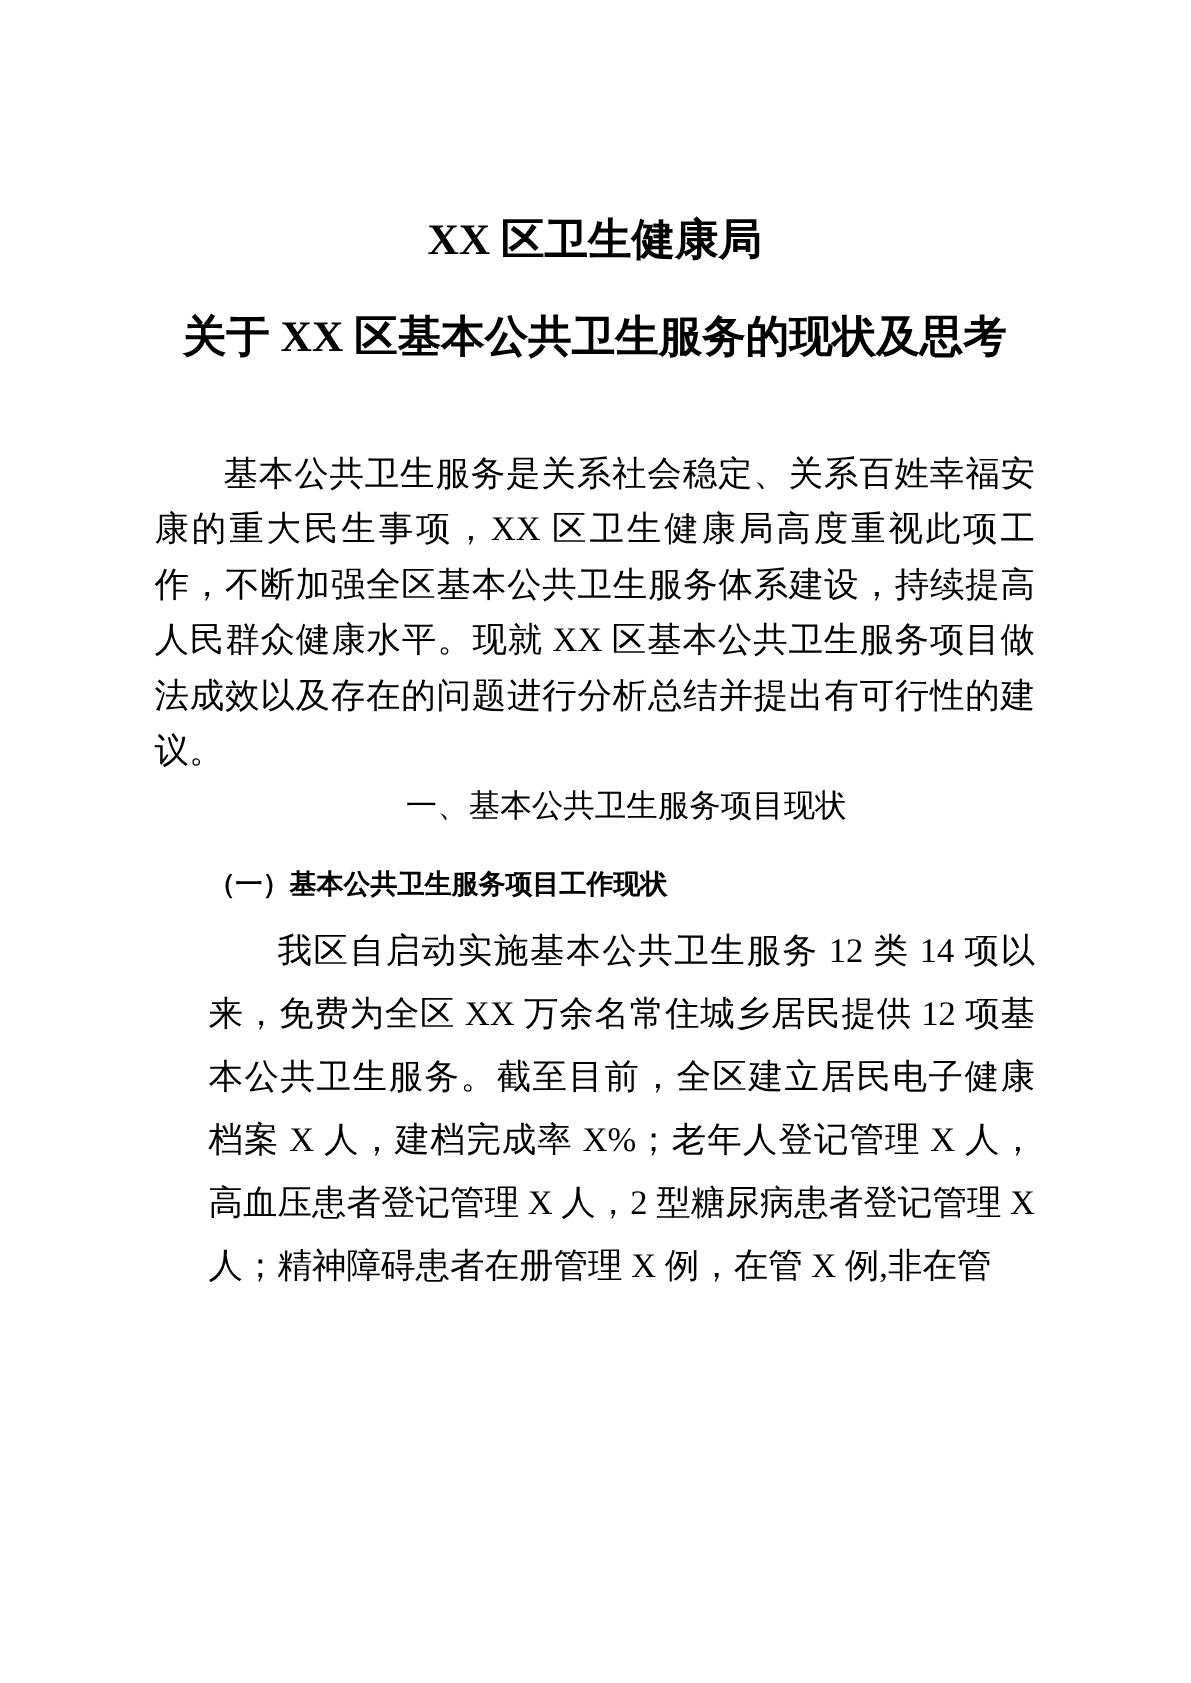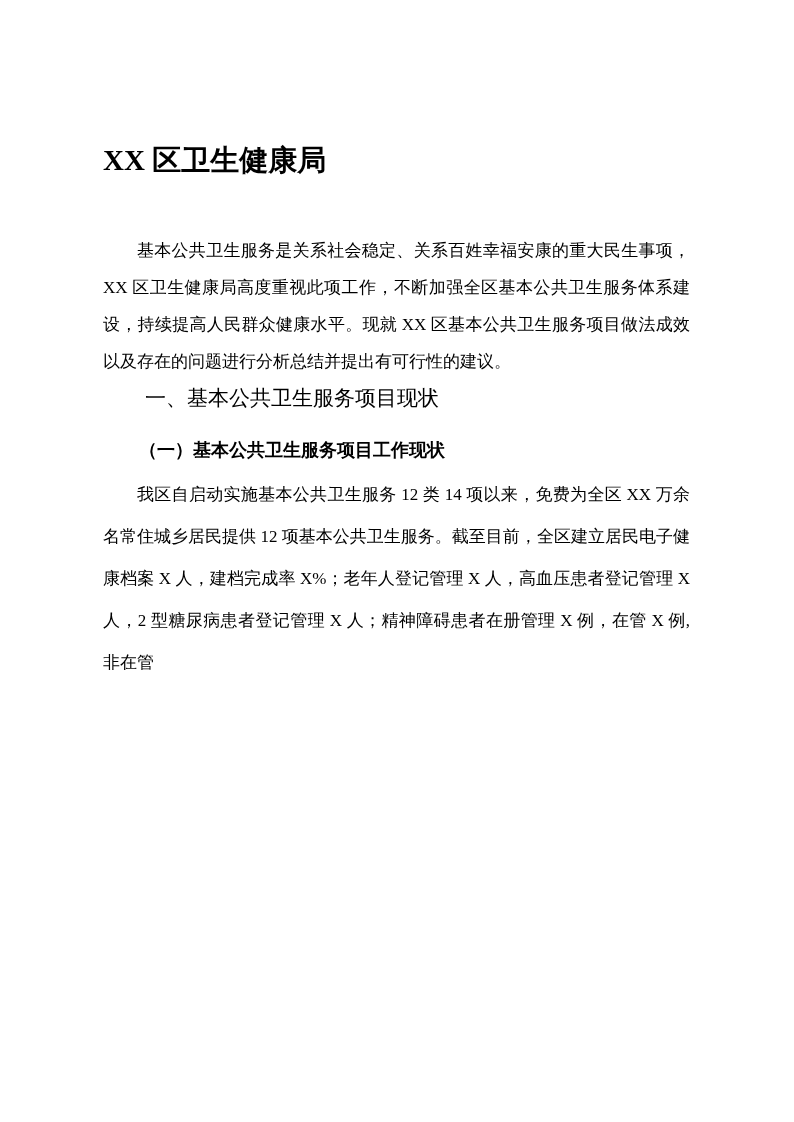--- a/index.html
+++ b/index.html
@@ -15,70 +15,73 @@
     background: #ffffff;
     color: #000000;
     box-sizing: border-box;
     padding: 140px 104px 0 103px;
     font-family: "Liberation Serif", "DejaVu Serif", serif;
     overflow: hidden;
   }
   .doc-title {
     font-size: 29px;
     font-weight: bold;
-    text-align: left;
+    text-align: center;
     line-height: 40px;
     margin: 0;
     white-space: nowrap;
   }
   .doc-title.second {
     margin-top: 25px;
   }
   .body-para {
-    font-size: 17px;
+    font-size: 23px;
     text-align: justify;
     text-justify: inter-ideograph;
     text-indent: 2em;
     margin: 0;
   }
   .para-intro {
     margin-top: 52px;
     line-height: 37px;
   }
   .heading-level1 {
     font-size: 21px;
     font-weight: normal;
     line-height: 37px;
     text-indent: 2em;
     margin: 0;
+    text-align: center;
   }
   .para-section1 {
     margin-top: 2px;
     line-height: 40px;
   }
   .heading-level2 {
     font-family: "Liberation Sans", "DejaVu Sans", sans-serif;
     font-size: 18px;
     font-weight: bold;
     line-height: 38px;
     text-indent: 2em;
     margin: 14px 0 0 0;
   }
   .para-subsection {
     margin-top: 5px;
     line-height: 42px;
+    margin-left: 36px;
   }
 </style>
 </head>
 <body>
 
 <div class="page">
 
   <h1 class="doc-title">XX 区卫生健康局</h1>
 
+  <h1 class="doc-title second">关于 XX 区基本公共卫生服务的现状及思考</h1>
 
   <p class="body-para para-intro">基本公共卫生服务是关系社会稳定、关系百姓幸福安康的重大民生事项，XX 区卫生健康局高度重视此项工作，不断加强全区基本公共卫生服务体系建设，持续提高人民群众健康水平。现就 XX 区基本公共卫生服务项目做法成效以及存在的问题进行分析总结并提出有可行性的建议。</p>
 
   <h2 class="heading-level1">一、基本公共卫生服务项目现状</h2>
 
 
   <h3 class="heading-level2">（一）基本公共卫生服务项目工作现状</h3>
 
   <p class="body-para para-subsection">我区自启动实施基本公共卫生服务 12 类 14 项以来，免费为全区 XX 万余名常住城乡居民提供 12 项基本公共卫生服务。截至目前，全区建立居民电子健康档案 X 人，建档完成率 X%；老年人登记管理 X 人，高血压患者登记管理 X 人，2 型糖尿病患者登记管理 X 人；精神障碍患者在册管理 X 例，在管 X 例,非在管</p>
 

